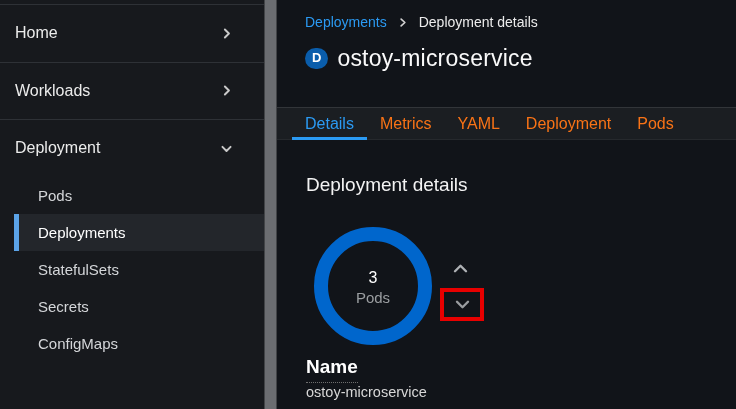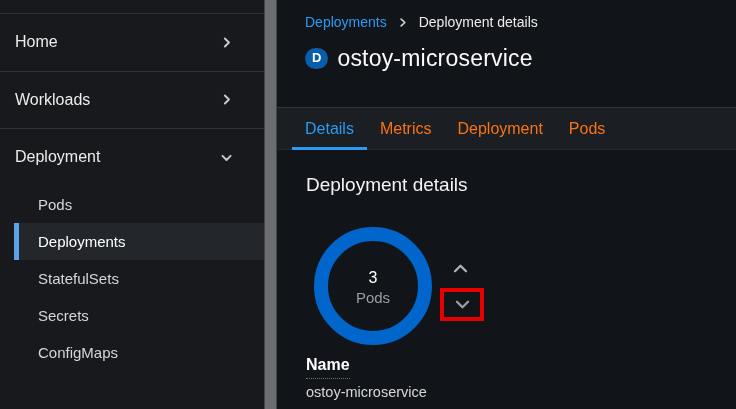--- a/index.html
+++ b/index.html
@@ -12,21 +12,21 @@
   
   .sidebar {
     position:absolute; left:0; top:0; width:264px; height:409px;
     background:#17191d;
   }
   .nav-top {
     height:57.5px; display:flex; align-items:center; justify-content:space-between;
     padding:0 31px 0 15px; border-top:1px solid #2e3136;
     font-size:16px; color:#ececec; cursor:pointer;
   }
-  .nav-top-group { margin-top:13px; }
+  .nav-top-group { margin-top:4px; }
   .chev { display:block; }
   .subnav { list-style:none; }
   .subnav li {
     height:37px; display:flex; align-items:center; padding-left:38px;
     font-size:15px; color:#d4d6d9; cursor:pointer;
   }
   .subnav li.current {
     margin-left:14px; padding-left:19px;
     border-left:5px solid #5ba3e8;
     background:#23262b; color:#ffffff;
@@ -49,21 +49,21 @@
   .breadcrumb .crumb-current { color:#ececec; }
 
   .title-row { position:absolute; left:28px; top:45px; display:flex; align-items:center; gap:9px; }
   .res-badge {
     background:#0a5dab; color:#fff; font-weight:bold; font-size:13px;
     padding:2px 7px 3px; border-radius:11px; line-height:1.2;
   }
   .page-title { font-size:23px; font-weight:400; color:#fafafa; letter-spacing:.2px; }
 
   .tab-band {
-    position:absolute; left:0; right:0; top:107px; height:43px;
+    position:absolute; left:0; right:0; top:107px; height:33px;
     background:#1b1e22; border-top:1px solid #323539; border-bottom:1px solid #26292d;
     display:flex; padding-left:15px;
   }
   .tab {
     position:relative; display:flex; align-items:center;
     padding:0 13px; font-size:16px; color:#f97316; cursor:pointer;
   }
   .tab.active { color:#2b9af3; }
   .tab.active::after {
     content:""; position:absolute; left:0; right:0; bottom:-1px; height:3px; background:#2b9af3;
@@ -83,21 +83,21 @@
   }
   .spin-up { left:168px; top:255px; }
   .red-box {
     position:absolute; left:163px; top:288px; width:44px; height:33px;
     border:4px solid #e80000; display:flex; align-items:center; justify-content:center;
   }
   .red-box .spin-btn { position:static; }
 
   .field-label {
     position:absolute; left:29px; top:356px;
-    font-size:16px; font-weight:bold; color:#ffffff;
+    font-size:19px; font-weight:bold; color:#ffffff;
     border-bottom:1px dotted #6f6f6f; padding-bottom:4px; cursor:help;
   }
   .field-value {
     position:absolute; left:29px; top:384px;
     font-size:14.5px; color:#d8d8d8;
   }
 </style>
 </head>
 <body>
 
@@ -144,20 +144,21 @@
   </nav>
 
   <div class="title-row">
     <span class="res-badge">D</span>
     <h1 class="page-title">ostoy-microservice</h1>
   </div>
 
   <div class="tab-band">
     <div class="tab active">Details</div>
     <div class="tab">Metrics</div>
+    <div class="tab">YAML</div>
     <div class="tab">Deployment</div>
     <div class="tab">Pods</div>
   </div>
 
   <h2 class="section-title">Deployment details</h2>
 
   <svg class="donut" width="120" height="120" viewBox="0 0 120 120">
     <circle cx="60" cy="60" r="52" fill="none" stroke="#0066cc" stroke-width="14"></circle>
     <text x="60" y="57" text-anchor="middle" fill="#ffffff" font-size="16">3</text>
     <text x="60" y="77" text-anchor="middle" fill="#9b9ea1" font-size="15">Pods</text>

